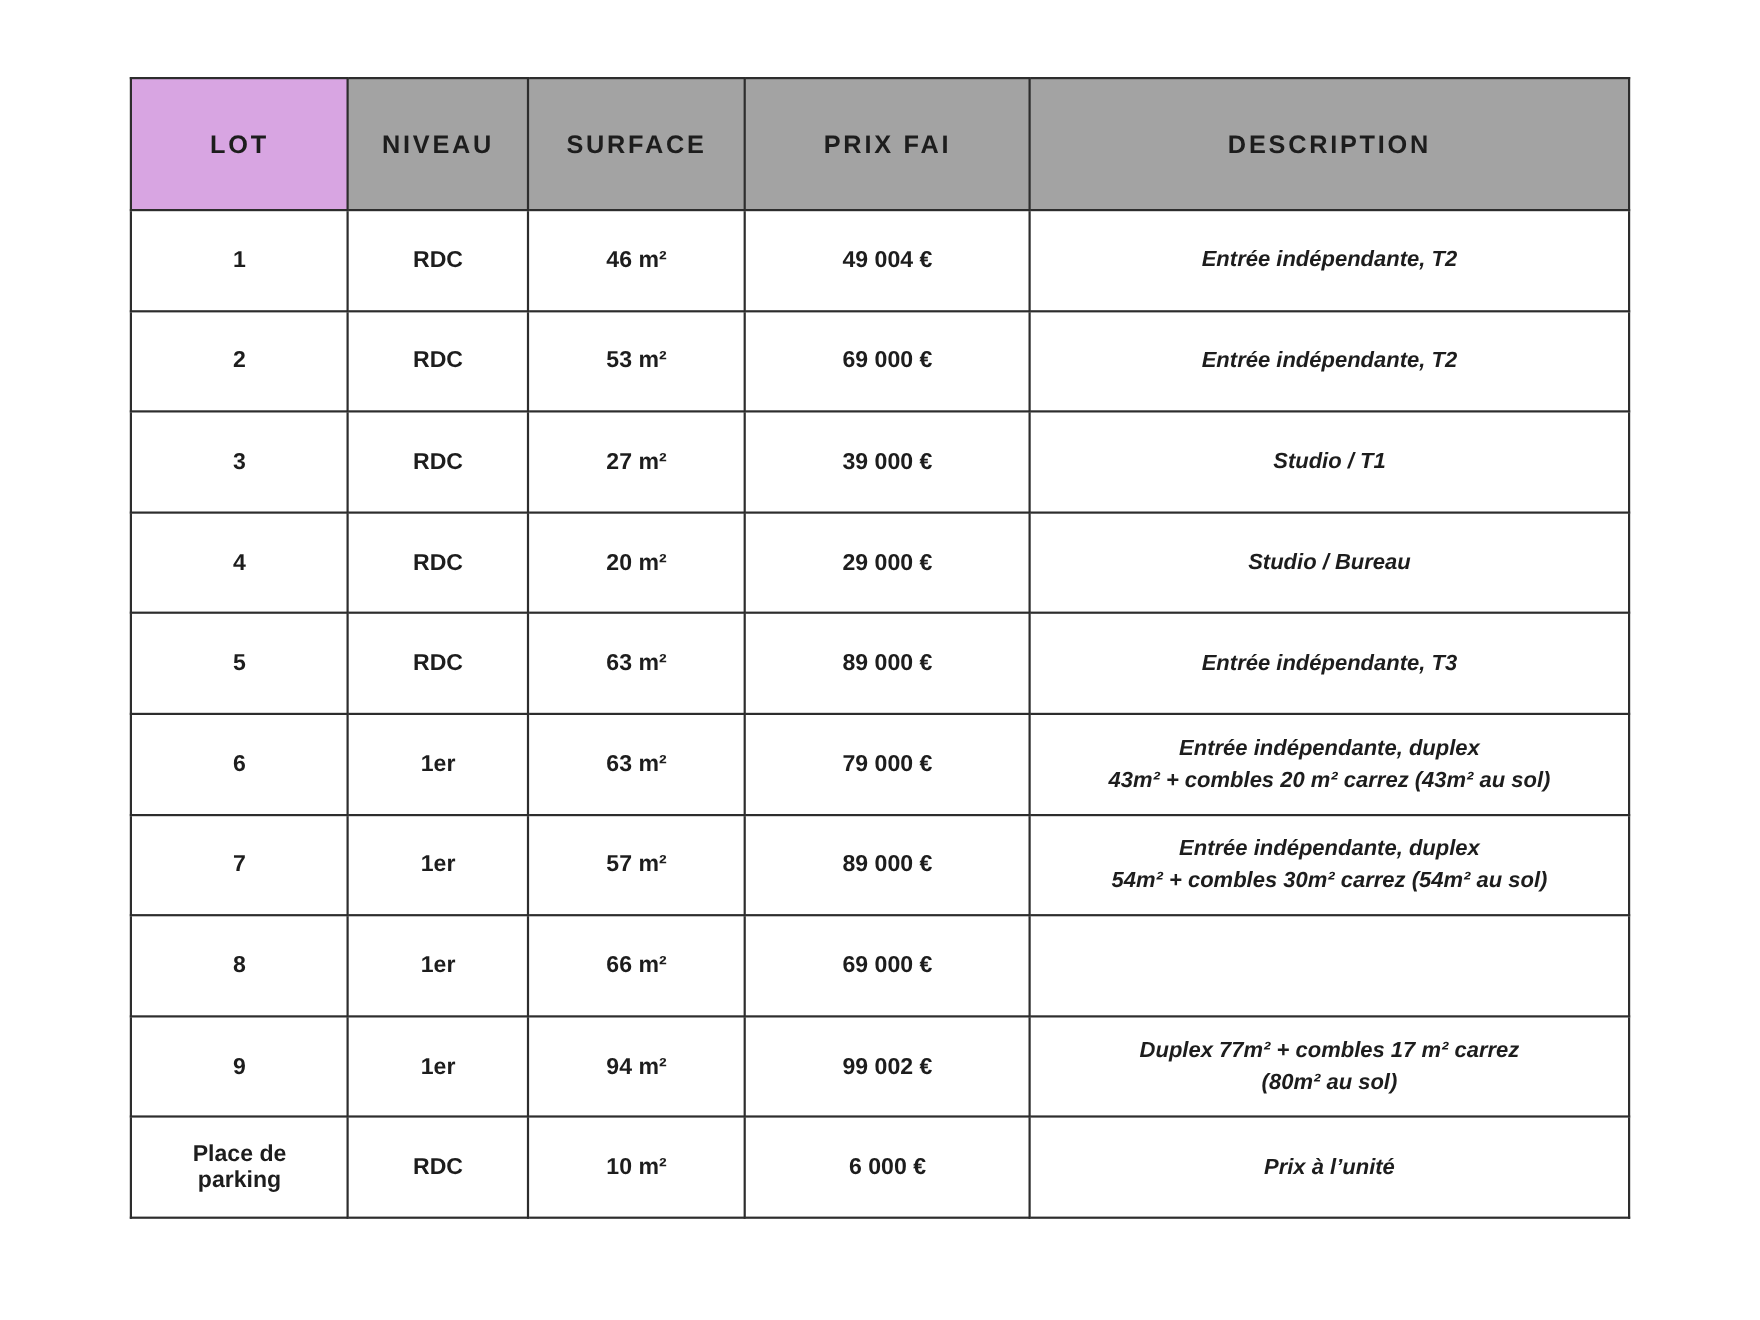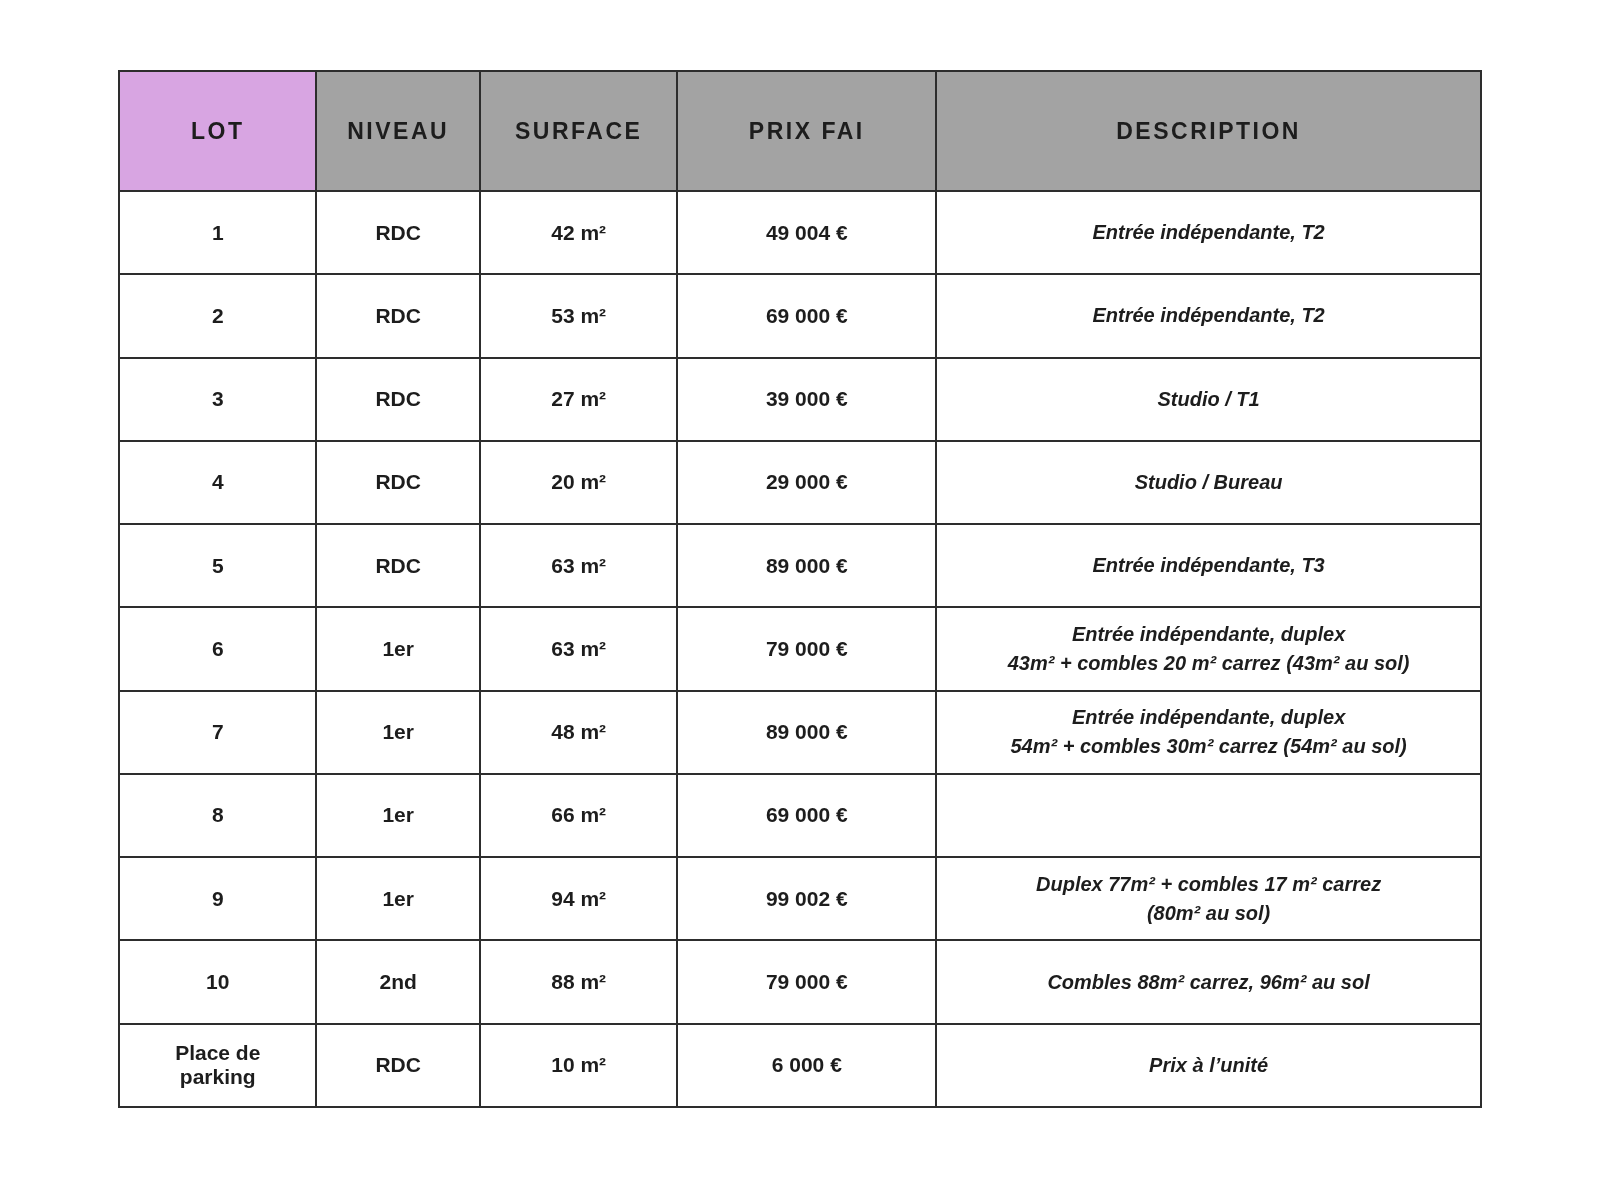--- a/index.html
+++ b/index.html
@@ -83,21 +83,21 @@
         <th>NIVEAU</th>
         <th>SURFACE</th>
         <th>PRIX FAI</th>
         <th>DESCRIPTION</th>
       </tr>
     </thead>
     <tbody>
       <tr>
         <td>1</td>
         <td>RDC</td>
-        <td>42 m²</td>
+        <td>46 m²</td>
         <td>49 004 €</td>
         <td class="desc-cell">Entrée indépendante, T2</td>
       </tr>
       <tr>
         <td>2</td>
         <td>RDC</td>
         <td>53 m²</td>
         <td>69 000 €</td>
         <td class="desc-cell">Entrée indépendante, T2</td>
       </tr>
@@ -126,48 +126,41 @@
         <td>6</td>
         <td>1er</td>
         <td>63 m²</td>
         <td>79 000 €</td>
         <td class="desc-cell">Entrée indépendante, duplex
 43m² + combles 20 m² carrez (43m² au sol)</td>
       </tr>
       <tr>
         <td>7</td>
         <td>1er</td>
-        <td>48 m²</td>
+        <td>57 m²</td>
         <td>89 000 €</td>
         <td class="desc-cell">Entrée indépendante, duplex
 54m² + combles 30m² carrez (54m² au sol)</td>
       </tr>
       <tr>
         <td>8</td>
         <td>1er</td>
         <td>66 m²</td>
         <td>69 000 €</td>
         <td class="desc-cell"></td>
       </tr>
       <tr>
         <td>9</td>
         <td>1er</td>
         <td>94 m²</td>
         <td>99 002 €</td>
         <td class="desc-cell">Duplex 77m² + combles 17 m² carrez
 (80m² au sol)</td>
       </tr>
       <tr>
-        <td>10</td>
-        <td>2nd</td>
-        <td>88 m²</td>
-        <td>79 000 €</td>
-        <td class="desc-cell">Combles 88m² carrez, 96m² au sol</td>
-      </tr>
-      <tr>
         <td>Place de
 parking</td>
         <td>RDC</td>
         <td>10 m²</td>
         <td>6 000 €</td>
         <td class="desc-cell">Prix à l’unité</td>
       </tr>
     </tbody>
   </table>
 </div>

